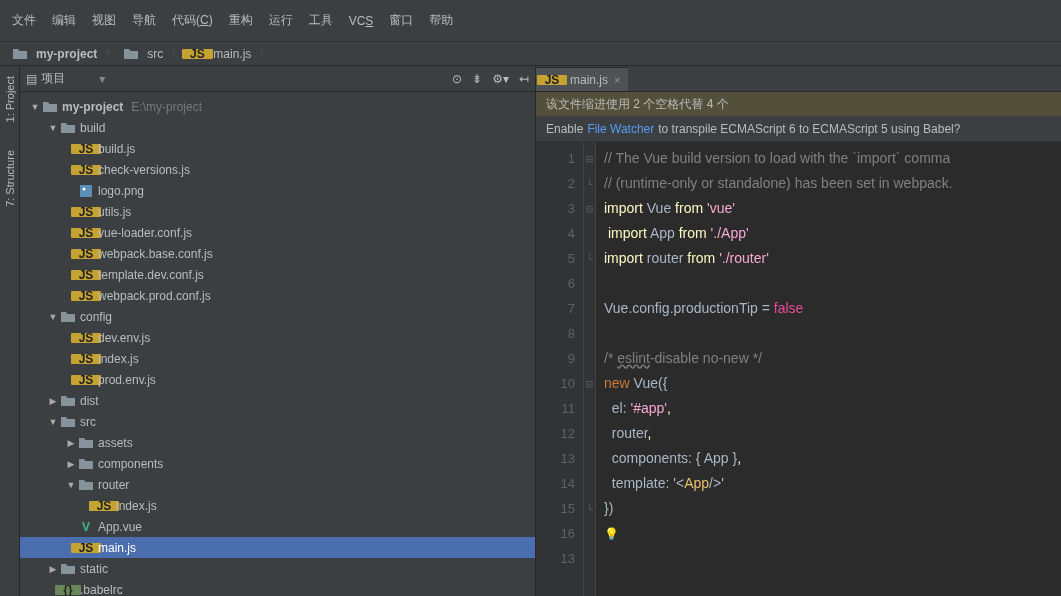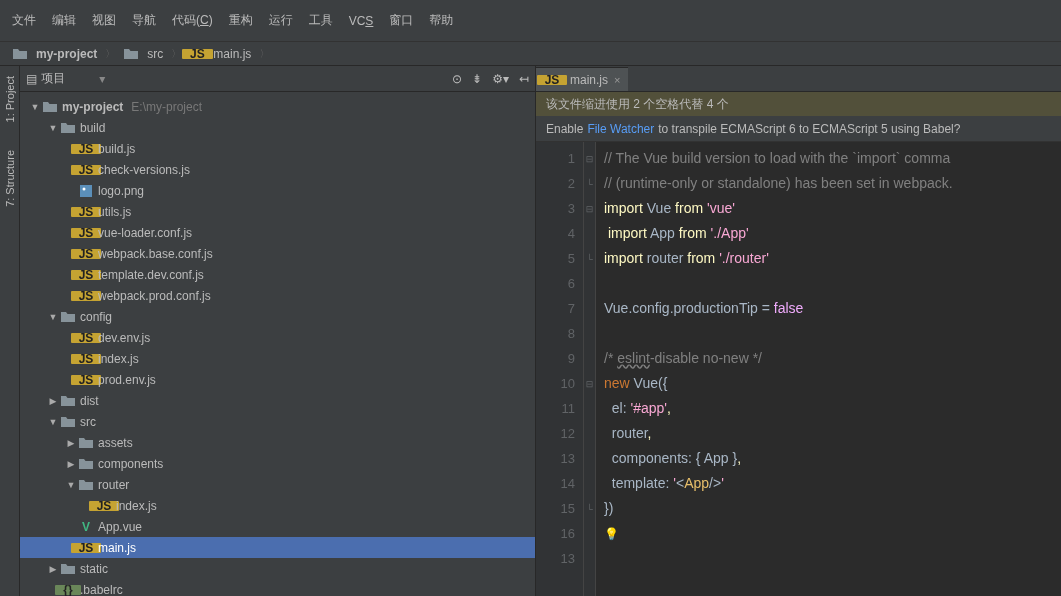--- a/index.html
+++ b/index.html
@@ -38,21 +38,21 @@
 .banner2 a { color: #589df6; text-decoration: none; margin: 0 4px; }
 .codearea { flex: 1; display: flex; background: #2b2b2b; overflow: hidden; }
 .gutter { width: 48px; background: #313335; color: #606366; text-align: right; padding: 4px 8px 0 0; font-family: Consolas, monospace; font-size: 13px; line-height: 25px; border-right: 1px solid #444; }
 .foldgutter { width: 12px; background: #313335; border-right: 1px solid #444; padding-top: 4px; }
 .foldmark { height: 25px; display: flex; align-items: center; justify-content: center; color: #606366; font-size: 9px; }
 .code { flex: 1; padding: 4px 8px 8px 8px; font-family: Consolas, "Courier New", monospace; font-size: 14px; line-height: 25px; white-space: pre; color: #a9b7c6; }
 .c-comment { color: #808080; }
 .c-key { color: #fef9c3; }
 .c-str { color: #f9a8d4; }
 .c-op { color: #a9b7c6; }
-.c-bool { color: #f0abfc; }
+.c-bool { color: #ec4899; }
 .c-tag { color: #e8bf6a; }
 .c-new { color: #cc7832; }
 .c-wavy { text-decoration: underline wavy #808080; }
 .bulb { color: #f0c040; font-size: 12px; }
 svg { display: block; }
 </style>
 </head>
 <body>
 
 <div class="menubar" id="menubar">

